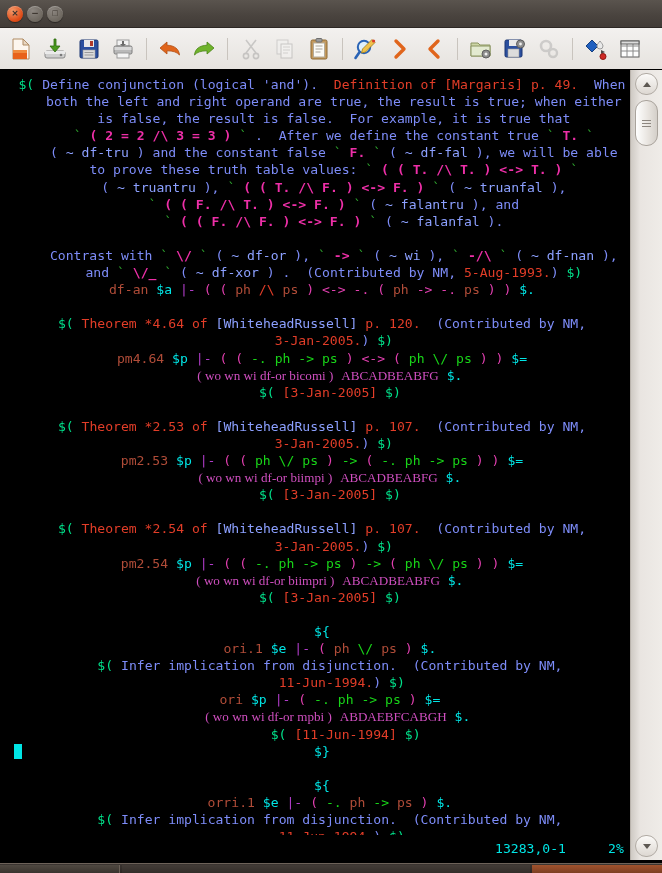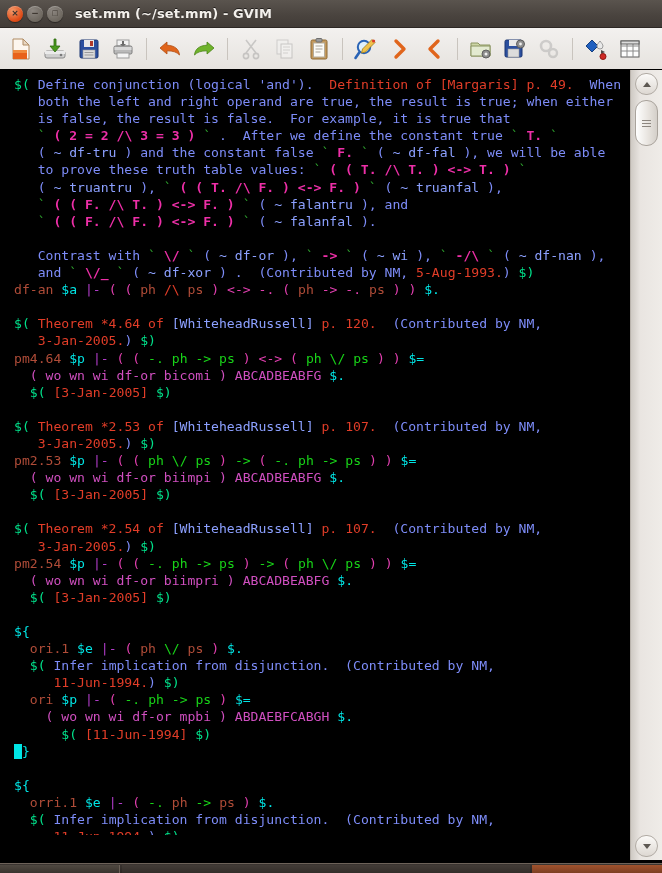--- a/index.html
+++ b/index.html
@@ -47,34 +47,34 @@
   
   .editor{
     position:absolute;left:0;top:70px;width:630px;height:765px;
     background:#000;overflow:hidden;
   }
   .lines{
     padding:6px 0 0 14px;
     font-size:13.1px;line-height:17.1px;
     white-space:pre;letter-spacing:0px;
   }
-  .ln{height:17.1px;}
+  .ln{height:17.1px;text-align:center;}
   
   .c-dollar{color:#00e08a;}          
   .c-cmt{color:#7d8cf8;}
   .c-red{color:#e23d28;}             
   .c-math{color:#ee2fa8;font-weight:bold;}            
   .c-tick{color:#2fa82f;}            
   .c-ref{color:#8ca0ff;} 
   .c-cyan{color:#00e5e5;}
   .c-label{color:#b04c38;}           
   .c-turn{color:#b03cc8;}            
   .c-paren{color:#e23fb0;}           
   .c-green{color:#18d418;}           
-  .c-proof{color:#d04fc0;}
+  .c-proof{color:#d04fc0;font-family:Liberation Serif, serif;}
 
   .cursor{
     position:absolute;left:14px;width:8px;height:15px;background:#00e5e5;
   }
 
   
   .statusline{
     position:absolute;left:0;top:840px;width:630px;height:20px;
     color:#00e5e5;font-size:13.1px;white-space:pre;
   }
@@ -136,21 +136,20 @@
       <div class="wbtn close">
         <i>×</i>
       </div>
       <div class="wbtn min">
         <i>−</i>
       </div>
       <div class="wbtn max">
         <i>□</i>
       </div>
     </div>
-    <div class="wtitle">set.mm (~/set.mm) - GVIM</div>
   </div>
 
   <div class="toolbar">
 
     <div class="tbtn">
       <svg width="24" height="24" viewBox="0 0 24 24">
         <path d="M4 2h10l6 6v14H4z" fill="#fdf6ee" stroke="#b08b62" stroke-width="1"></path>
         <path d="M14 2l6 6h-6z" fill="#e8d7c3" stroke="#b08b62" stroke-width="1"></path>
         <rect x="4" y="13" width="14" height="9" fill="#e8621a"></rect>
         <rect x="4" y="13" width="14" height="3" fill="#f08a3c"></rect>
@@ -298,20 +297,24 @@
       </svg>
     </div>
 
   </div>
 
   <div class="editor">
     <div class="lines" id="code-lines"><div class="ln"><span class="c-dollar">$(</span><span class="c-cmt"> Define conjunction (logical 'and').  </span><span class="c-red">Definition of [Margaris] p. 49.</span><span class="c-cmt">  When</span></div><div class="ln"><span class="c-cmt">   both the left and right operand are true, the result is true; when either</span></div><div class="ln"><span class="c-cmt">   is false, the result is false.  For example, it is true that</span></div><div class="ln"><span class="c-cmt">   </span><span class="c-tick">`</span><span class="c-math"> ( 2 = 2 /\ 3 = 3 ) </span><span class="c-tick">`</span><span class="c-cmt"> .  After we define the constant true </span><span class="c-tick">`</span><span class="c-math"> T. </span><span class="c-tick">`</span></div><div class="ln"><span class="c-cmt">   ( </span><span class="c-ref">~ df-tru</span><span class="c-cmt"> ) and the constant false </span><span class="c-tick">`</span><span class="c-math"> F. </span><span class="c-tick">`</span><span class="c-cmt"> ( </span><span class="c-ref">~ df-fal</span><span class="c-cmt"> ), we will be able</span></div><div class="ln"><span class="c-cmt">   to prove these truth table values: </span><span class="c-tick">`</span><span class="c-math"> ( ( T. /\ T. ) &lt;-&gt; T. ) </span><span class="c-tick">`</span></div><div class="ln"><span class="c-cmt">   ( </span><span class="c-ref">~ truantru</span><span class="c-cmt"> ), </span><span class="c-tick">`</span><span class="c-math"> ( ( T. /\ F. ) &lt;-&gt; F. ) </span><span class="c-tick">`</span><span class="c-cmt"> ( </span><span class="c-ref">~ truanfal</span><span class="c-cmt"> ),</span></div><div class="ln"><span class="c-cmt">   </span><span class="c-tick">`</span><span class="c-math"> ( ( F. /\ T. ) &lt;-&gt; F. ) </span><span class="c-tick">`</span><span class="c-cmt"> ( </span><span class="c-ref">~ falantru</span><span class="c-cmt"> ), and</span></div><div class="ln"><span class="c-cmt">   </span><span class="c-tick">`</span><span class="c-math"> ( ( F. /\ F. ) &lt;-&gt; F. ) </span><span class="c-tick">`</span><span class="c-cmt"> ( </span><span class="c-ref">~ falanfal</span><span class="c-cmt"> ).</span></div><div class="ln">&nbsp;</div><div class="ln"><span class="c-cmt">   Contrast with </span><span class="c-tick">`</span><span class="c-math"> \/ </span><span class="c-tick">`</span><span class="c-cmt"> ( </span><span class="c-ref">~ df-or</span><span class="c-cmt"> ), </span><span class="c-tick">`</span><span class="c-math"> -&gt; </span><span class="c-tick">`</span><span class="c-cmt"> ( </span><span class="c-ref">~ wi</span><span class="c-cmt"> ), </span><span class="c-tick">`</span><span class="c-math"> -/\ </span><span class="c-tick">`</span><span class="c-cmt"> ( </span><span class="c-ref">~ df-nan</span><span class="c-cmt"> ),</span></div><div class="ln"><span class="c-cmt">   and </span><span class="c-tick">`</span><span class="c-math"> \/_ </span><span class="c-tick">`</span><span class="c-cmt"> ( </span><span class="c-ref">~ df-xor</span><span class="c-cmt"> ) .  (Contributed by NM, </span><span class="c-red">5-Aug-1993.</span><span class="c-cmt">) </span><span class="c-dollar">$)</span></div><div class="ln"><span class="c-label">df-an</span><span class="c-cmt"> </span><span class="c-cyan">$a</span><span class="c-cmt"> </span><span class="c-turn">|-</span><span class="c-cmt"> </span><span class="c-paren">( (</span><span class="c-cmt"> </span><span class="c-label">ph</span><span class="c-cmt"> </span><span class="c-red">/\</span><span class="c-cmt"> </span><span class="c-label">ps</span><span class="c-cmt"> </span><span class="c-paren">)</span><span class="c-cmt"> </span><span class="c-paren">&lt;-&gt;</span><span class="c-cmt"> </span><span class="c-paren">-.</span><span class="c-cmt"> </span><span class="c-paren">(</span><span class="c-cmt"> </span><span class="c-label">ph</span><span class="c-cmt"> </span><span class="c-paren">-&gt;</span><span class="c-cmt"> </span><span class="c-paren">-.</span><span class="c-cmt"> </span><span class="c-label">ps</span><span class="c-cmt"> </span><span class="c-paren">) )</span><span class="c-cmt"> </span><span class="c-cyan">$.</span></div><div class="ln">&nbsp;</div><div class="ln"><span class="c-dollar">$(</span><span class="c-red"> Theorem *4.64 of </span><span class="c-ref">[WhiteheadRussell]</span><span class="c-red"> p. 120.</span><span class="c-cmt">  (Contributed by NM,</span></div><div class="ln"><span class="c-cmt">   </span><span class="c-red">3-Jan-2005.</span><span class="c-cmt">) </span><span class="c-dollar">$)</span></div><div class="ln"><span class="c-label">pm4.64</span><span class="c-cmt"> </span><span class="c-cyan">$p</span><span class="c-cmt"> </span><span class="c-turn">|-</span><span class="c-cmt"> </span><span class="c-paren">( (</span><span class="c-cmt"> </span><span class="c-green">-.</span><span class="c-cmt"> </span><span class="c-green">ph</span><span class="c-cmt"> </span><span class="c-green">-&gt;</span><span class="c-cmt"> </span><span class="c-green">ps</span><span class="c-cmt"> </span><span class="c-paren">)</span><span class="c-cmt"> </span><span class="c-paren">&lt;-&gt;</span><span class="c-cmt"> </span><span class="c-paren">(</span><span class="c-cmt"> </span><span class="c-green">ph</span><span class="c-cmt"> </span><span class="c-green">\/</span><span class="c-cmt"> </span><span class="c-green">ps</span><span class="c-cmt"> </span><span class="c-paren">) )</span><span class="c-cmt"> </span><span class="c-cyan">$=</span></div><div class="ln"><span class="c-cmt">  </span><span class="c-proof">( wo wn wi df-or bicomi )</span><span class="c-cmt"> </span><span class="c-proof">ABCADBEABFG</span><span class="c-cmt"> </span><span class="c-cyan">$.</span></div><div class="ln"><span class="c-cmt">  </span><span class="c-dollar">$(</span><span class="c-cmt"> </span><span class="c-red">[3-Jan-2005]</span><span class="c-cmt"> </span><span class="c-dollar">$)</span></div><div class="ln">&nbsp;</div><div class="ln"><span class="c-dollar">$(</span><span class="c-red"> Theorem *2.53 of </span><span class="c-ref">[WhiteheadRussell]</span><span class="c-red"> p. 107.</span><span class="c-cmt">  (Contributed by NM,</span></div><div class="ln"><span class="c-cmt">   </span><span class="c-red">3-Jan-2005.</span><span class="c-cmt">) </span><span class="c-dollar">$)</span></div><div class="ln"><span class="c-label">pm2.53</span><span class="c-cmt"> </span><span class="c-cyan">$p</span><span class="c-cmt"> </span><span class="c-turn">|-</span><span class="c-cmt"> </span><span class="c-paren">( (</span><span class="c-cmt"> </span><span class="c-green">ph</span><span class="c-cmt"> </span><span class="c-green">\/</span><span class="c-cmt"> </span><span class="c-green">ps</span><span class="c-cmt"> </span><span class="c-paren">)</span><span class="c-cmt"> </span><span class="c-green">-&gt;</span><span class="c-cmt"> </span><span class="c-paren">(</span><span class="c-cmt"> </span><span class="c-green">-.</span><span class="c-cmt"> </span><span class="c-green">ph</span><span class="c-cmt"> </span><span class="c-green">-&gt;</span><span class="c-cmt"> </span><span class="c-green">ps</span><span class="c-cmt"> </span><span class="c-paren">) )</span><span class="c-cmt"> </span><span class="c-cyan">$=</span></div><div class="ln"><span class="c-cmt">  </span><span class="c-proof">( wo wn wi df-or biimpi )</span><span class="c-cmt"> </span><span class="c-proof">ABCADBEABFG</span><span class="c-cmt"> </span><span class="c-cyan">$.</span></div><div class="ln"><span class="c-cmt">  </span><span class="c-dollar">$(</span><span class="c-cmt"> </span><span class="c-red">[3-Jan-2005]</span><span class="c-cmt"> </span><span class="c-dollar">$)</span></div><div class="ln">&nbsp;</div><div class="ln"><span class="c-dollar">$(</span><span class="c-red"> Theorem *2.54 of </span><span class="c-ref">[WhiteheadRussell]</span><span class="c-red"> p. 107.</span><span class="c-cmt">  (Contributed by NM,</span></div><div class="ln"><span class="c-cmt">   </span><span class="c-red">3-Jan-2005.</span><span class="c-cmt">) </span><span class="c-dollar">$)</span></div><div class="ln"><span class="c-label">pm2.54</span><span class="c-cmt"> </span><span class="c-cyan">$p</span><span class="c-cmt"> </span><span class="c-turn">|-</span><span class="c-cmt"> </span><span class="c-paren">( (</span><span class="c-cmt"> </span><span class="c-green">-.</span><span class="c-cmt"> </span><span class="c-green">ph</span><span class="c-cmt"> </span><span class="c-green">-&gt;</span><span class="c-cmt"> </span><span class="c-green">ps</span><span class="c-cmt"> </span><span class="c-paren">)</span><span class="c-cmt"> </span><span class="c-green">-&gt;</span><span class="c-cmt"> </span><span class="c-paren">(</span><span class="c-cmt"> </span><span class="c-green">ph</span><span class="c-cmt"> </span><span class="c-green">\/</span><span class="c-cmt"> </span><span class="c-green">ps</span><span class="c-cmt"> </span><span class="c-paren">) )</span><span class="c-cmt"> </span><span class="c-cyan">$=</span></div><div class="ln"><span class="c-cmt">  </span><span class="c-proof">( wo wn wi df-or biimpri )</span><span class="c-cmt"> </span><span class="c-proof">ABCADBEABFG</span><span class="c-cmt"> </span><span class="c-cyan">$.</span></div><div class="ln"><span class="c-cmt">  </span><span class="c-dollar">$(</span><span class="c-cmt"> </span><span class="c-red">[3-Jan-2005]</span><span class="c-cmt"> </span><span class="c-dollar">$)</span></div><div class="ln">&nbsp;</div><div class="ln"><span class="c-cyan">${</span></div><div class="ln"><span class="c-cmt">  </span><span class="c-label">ori.1</span><span class="c-cmt"> </span><span class="c-cyan">$e</span><span class="c-cmt"> </span><span class="c-turn">|-</span><span class="c-cmt"> </span><span class="c-paren">(</span><span class="c-cmt"> </span><span class="c-label">ph</span><span class="c-cmt"> </span><span class="c-green">\/</span><span class="c-cmt"> </span><span class="c-label">ps</span><span class="c-cmt"> </span><span class="c-paren">)</span><span class="c-cmt"> </span><span class="c-cyan">$.</span></div><div class="ln"><span class="c-cmt">  </span><span class="c-dollar">$(</span><span class="c-cmt"> Infer implication from disjunction.  (Contributed by NM,</span></div><div class="ln"><span class="c-cmt">     </span><span class="c-red">11-Jun-1994.</span><span class="c-cmt">) </span><span class="c-dollar">$)</span></div><div class="ln"><span class="c-cmt">  </span><span class="c-label">ori</span><span class="c-cmt"> </span><span class="c-cyan">$p</span><span class="c-cmt"> </span><span class="c-turn">|-</span><span class="c-cmt"> </span><span class="c-paren">(</span><span class="c-cmt"> </span><span class="c-green">-.</span><span class="c-cmt"> </span><span class="c-green">ph</span><span class="c-cmt"> </span><span class="c-green">-&gt;</span><span class="c-cmt"> </span><span class="c-green">ps</span><span class="c-cmt"> </span><span class="c-paren">)</span><span class="c-cmt"> </span><span class="c-cyan">$=</span></div><div class="ln"><span class="c-cmt">    </span><span class="c-proof">( wo wn wi df-or mpbi )</span><span class="c-cmt"> </span><span class="c-proof">ABDAEBFCABGH</span><span class="c-cmt"> </span><span class="c-cyan">$.</span></div><div class="ln"><span class="c-cmt">      </span><span class="c-dollar">$(</span><span class="c-cmt"> </span><span class="c-red">[11-Jun-1994]</span><span class="c-cmt"> </span><span class="c-dollar">$)</span></div><div class="ln"><span class="c-cyan">$}</span></div><div class="ln">&nbsp;</div><div class="ln"><span class="c-cyan">${</span></div><div class="ln"><span class="c-cmt">  </span><span class="c-label">orri.1</span><span class="c-cmt"> </span><span class="c-cyan">$e</span><span class="c-cmt"> </span><span class="c-turn">|-</span><span class="c-cmt"> </span><span class="c-paren">(</span><span class="c-cmt"> </span><span class="c-green">-.</span><span class="c-cmt"> </span><span class="c-label">ph</span><span class="c-cmt"> </span><span class="c-green">-&gt;</span><span class="c-cmt"> </span><span class="c-label">ps</span><span class="c-cmt"> </span><span class="c-paren">)</span><span class="c-cmt"> </span><span class="c-cyan">$.</span></div><div class="ln"><span class="c-cmt">  </span><span class="c-dollar">$(</span><span class="c-cmt"> Infer implication from disjunction.  (Contributed by NM,</span></div><div class="ln"><span class="c-cmt">     </span><span class="c-red">11-Jun-1994.</span><span class="c-cmt">) </span><span class="c-dollar">$)</span></div></div>
     <div class="cursor" id="text-cursor" style="top: 673.9px;"></div>
   </div>
 
+  <div class="statusline">
+    <span class="st-pos">13283,0-1</span>
+    <span class="st-pct">2%</span>
+  </div>
 
   <div class="vscroll">
     <div class="vs-up">
       <div class="vs-arrow"></div>
     </div>
     <div class="vs-thumb">
       <div class="grip">
         <div></div>
           <div></div>
           <div></div>

